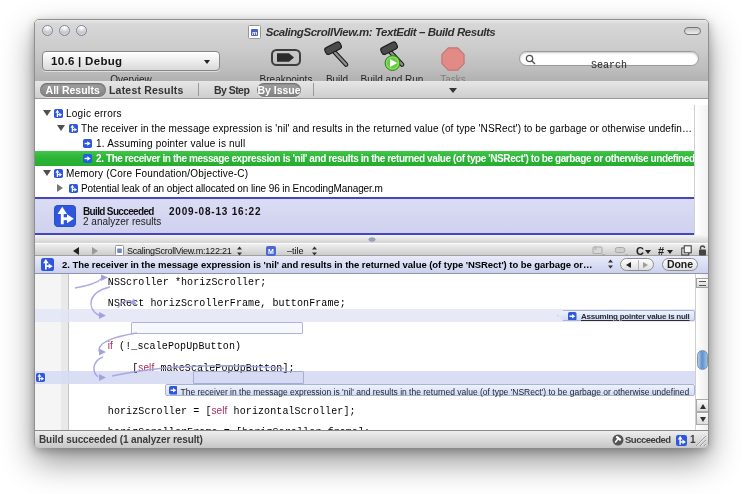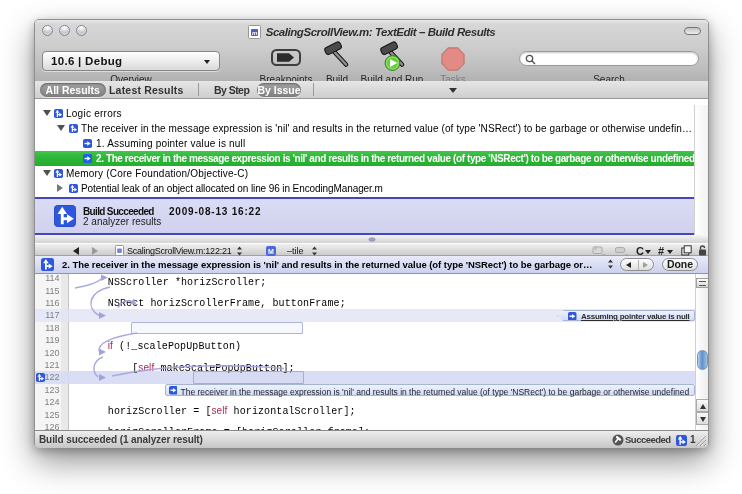--- a/index.html
+++ b/index.html
@@ -125,21 +125,21 @@
     <svg class="ticon" width="24" height="24" viewBox="0 0 26 26" style="left:406px;top:27px;">
       <path d="M8 1 L18 1 L25 8 L25 18 L18 25 L8 25 L1 18 L1 8 Z" fill="#e28b86" stroke="#c4736d" stroke-width="1.2"></path>
     </svg>
     <div class="tblabel" style="left:397px;top:54px;width:42px;color:#7c7c7c;">Tasks</div>
     <div id="searchf">
         <svg width="11" height="11" viewBox="0 0 11 11" style="position:absolute;left:5px;top:1.5px;">
           <circle cx="4.5" cy="4.5" r="3.2" fill="none" stroke="#555" stroke-width="1.3"></circle>
           <line x1="7" y1="7" x2="10" y2="10" stroke="#555" stroke-width="1.4"></line>
         </svg>
       </div>
-    <div class="tblabel" style="left:484px;top:54px;width:180px;">Search</div>
+    <div class="tblabel" style="left:484px;top:40px;width:180px;font-family:Liberation Mono, monospace;">Search</div>
   </div>
   <div id="tabbar">
     <div class="caps" style="left:4.5px;width:66.5px;">All Results</div>
     <div class="tabtxt" style="left:74px;letter-spacing:0.2px;">Latest Results</div>
     <div class="tsep" style="left:163px;"></div>
     <div class="tabtxt" style="left:179px;letter-spacing:-0.55px;">By Step</div>
     <div class="caps" style="left:222px;width:44px;">By Issue</div>
     <div class="tsep" style="left:278px;"></div>
     <div class="tabtxt" style="left:293px;margin-top:42px;">Analyzer Results Only</div>
     <div style="position:absolute;left:414px;top:7px;width:0;height:0;border-left:4px solid transparent;border-right:4px solid transparent;border-top:5px solid #333;"></div>
@@ -287,21 +287,20 @@
     </div>
     <div id="donebtn">Done</div>
   </div>
   <div id="code">
     <div class="hl" style="top:35.4px;height:12.4px;background:#e7e9f6;"></div>
     <div class="hl" style="top:97.4px;height:12.4px;background:#d9def4;"></div>
     <div id="gutter"></div>
     <div id="ribbon"></div>
     <div style="position:absolute;left:0;top:35.4px;width:34px;height:12.4px;background:#dfe3f6;opacity:.75;"></div>
     <div style="position:absolute;left:0;top:97.4px;width:34px;height:12.4px;background:#d4daf4;opacity:.85;"></div>
-    <div id="lnums">114<br>115<br>116<br>117<br>118<br>119<br>120<br>121<br>122<br>123<br>124<br>125<br>126</div>
     <svg width="9" height="9" viewBox="0 0 20 20" style="position:absolute;left:1px;top:99px;">
         <rect width="20" height="20" rx="4" fill="#2e57dd"></rect>
         <path d="M7.5 17.5 V7" stroke="#fff" stroke-width="2.6" fill="none"></path>
         <path d="M7.5 1.5 L11.8 8.2 L3.2 8.2 Z" fill="#fff"></path>
         <path d="M7.5 12.5 H12.5" stroke="#fff" stroke-width="2.6" fill="none"></path>
         <path d="M18 12.5 L11.8 8.4 L11.8 16.6 Z" fill="#fff"></path>
       </svg>
     <div id="codetext">      NSScroller *horizScroller;
       NSRect horizScrollerFrame, buttonFrame;
 

